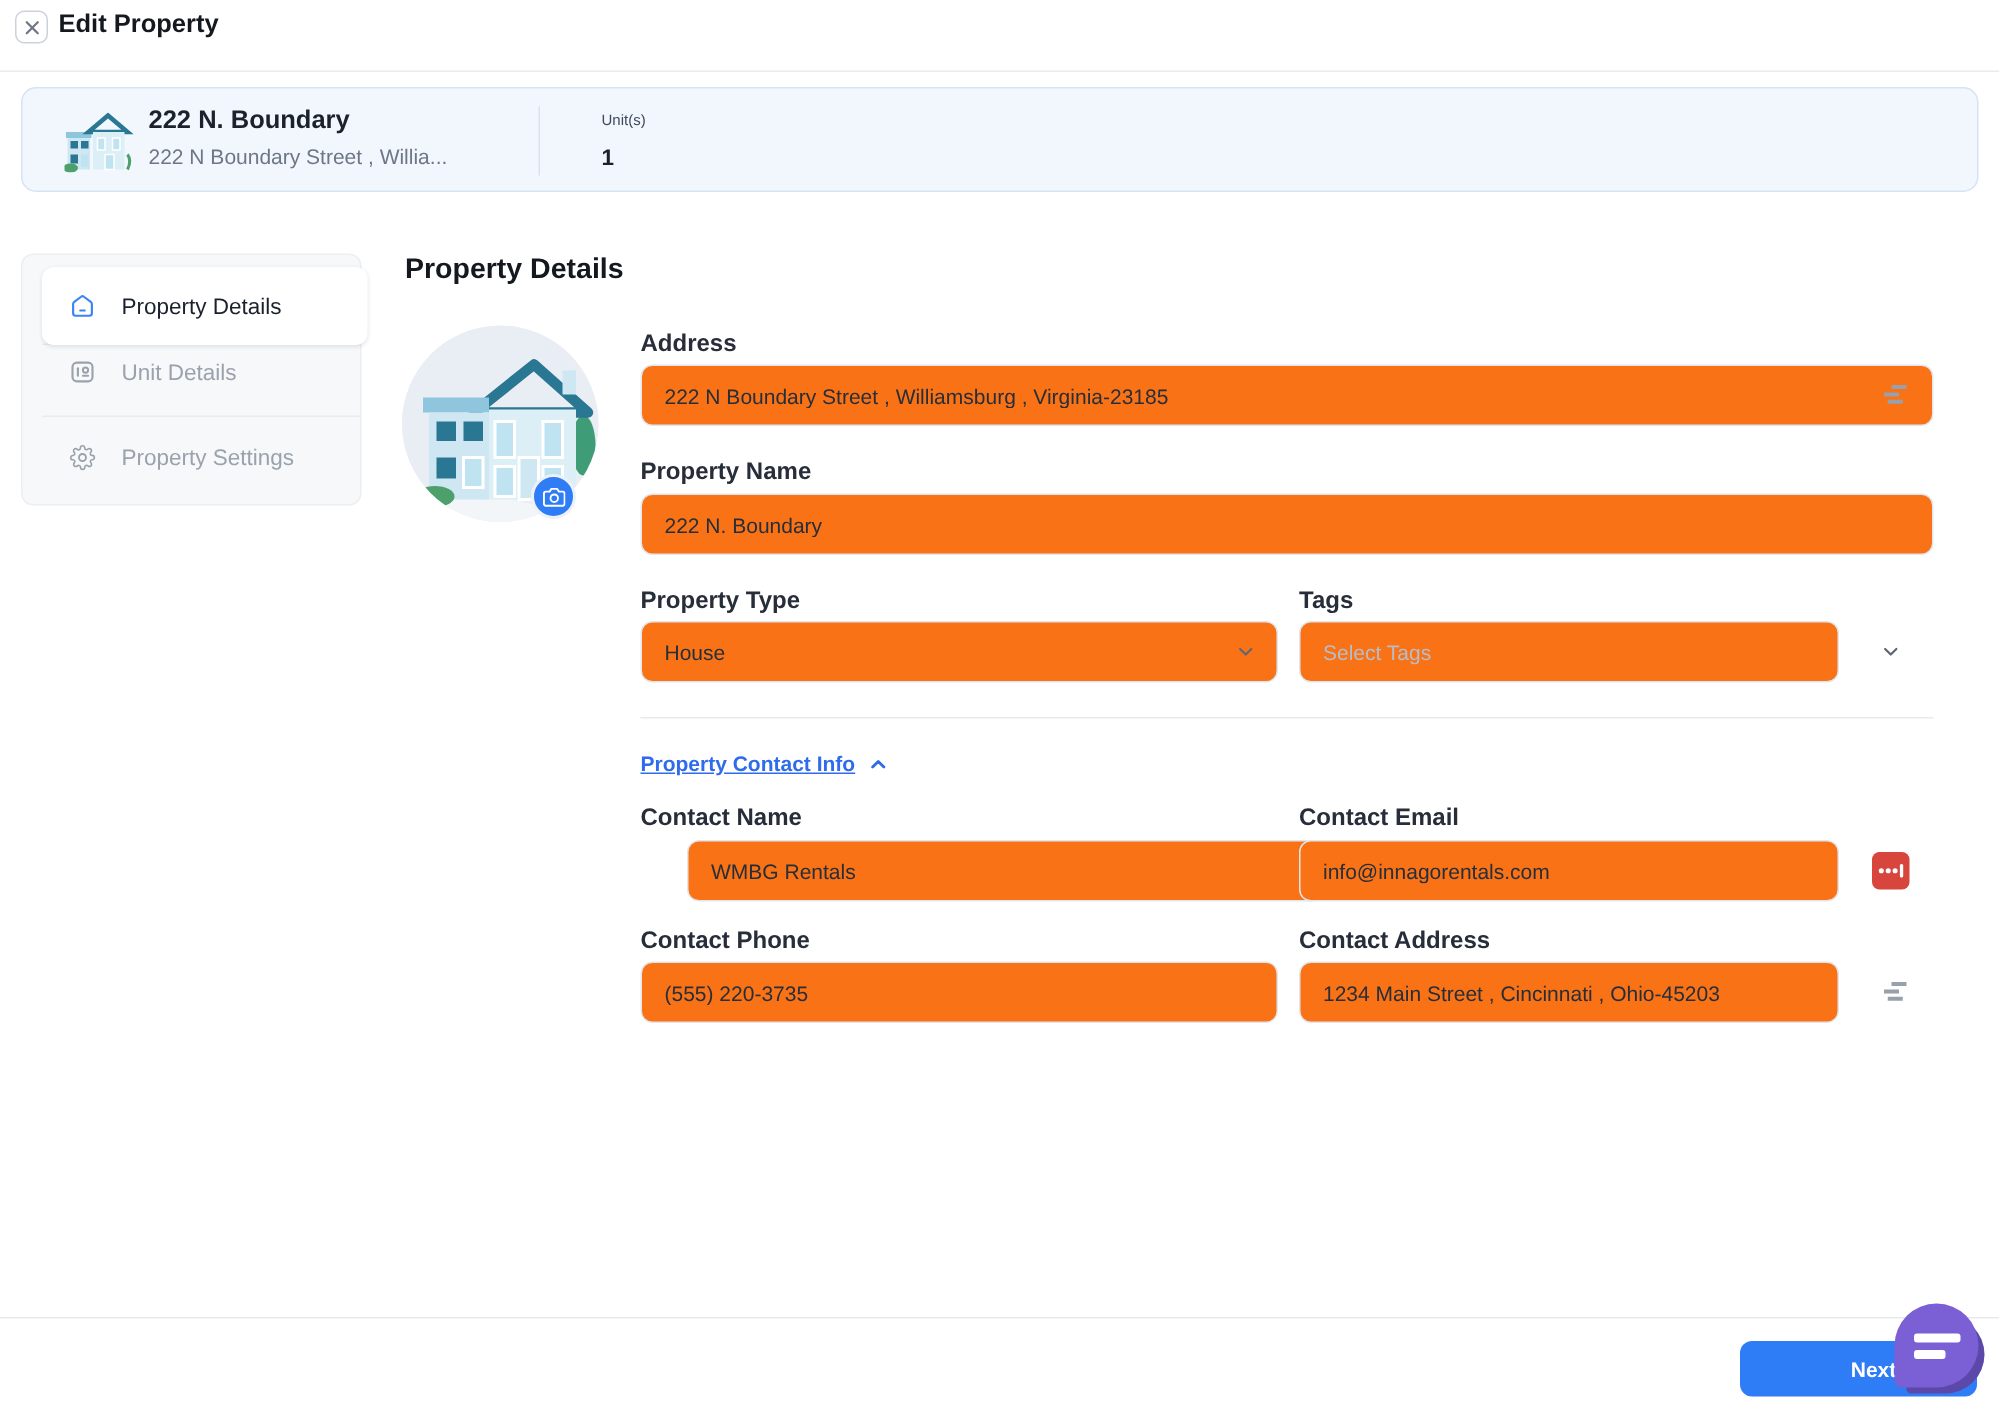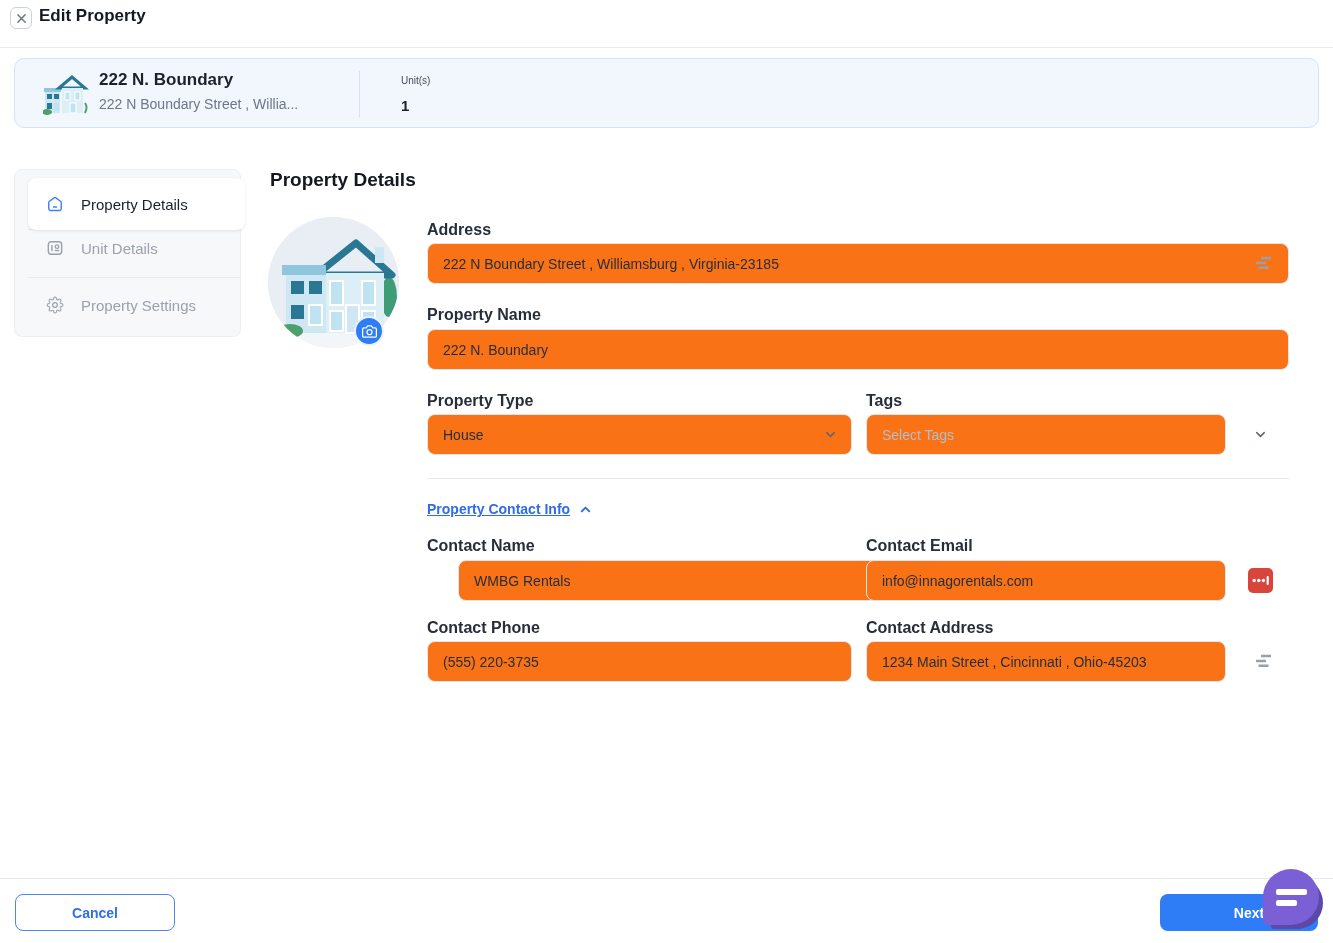--- a/index.html
+++ b/index.html
@@ -231,20 +231,19 @@
 
   <div class="field-label" style="left:866px; top:619px;">Contact Address</div>
   <input class="field-input w-half-r" style="top: 641px;" value="1234 Main Street , Cincinnati , Ohio-45203">
   <div class="in-icon" style="left:1252px; top:649px;">
     <svg width="24" height="24" viewBox="0 0 24 24">
       <path d="M9 7 H19 M4 12 H14 M6.5 16.8 H16.5" stroke="#98a0ab" stroke-width="2.6"></path>
     </svg>
   </div>
 
   <div class="footer-line"></div>
-  <button class="cancel-btn">Cancel</button>
   <button class="next-btn">Next</button>
   <div class="chat-bubble">
     <div class="chat-bar chat-bar1"></div>
     <div class="chat-bar chat-bar2"></div>
   </div>
 
 </div>
 
 </body></html>

